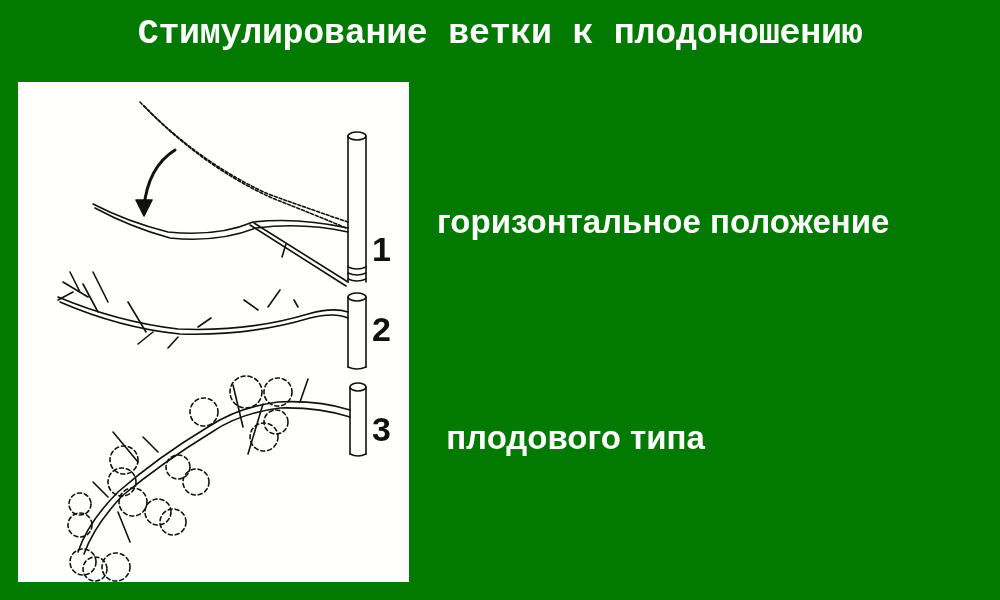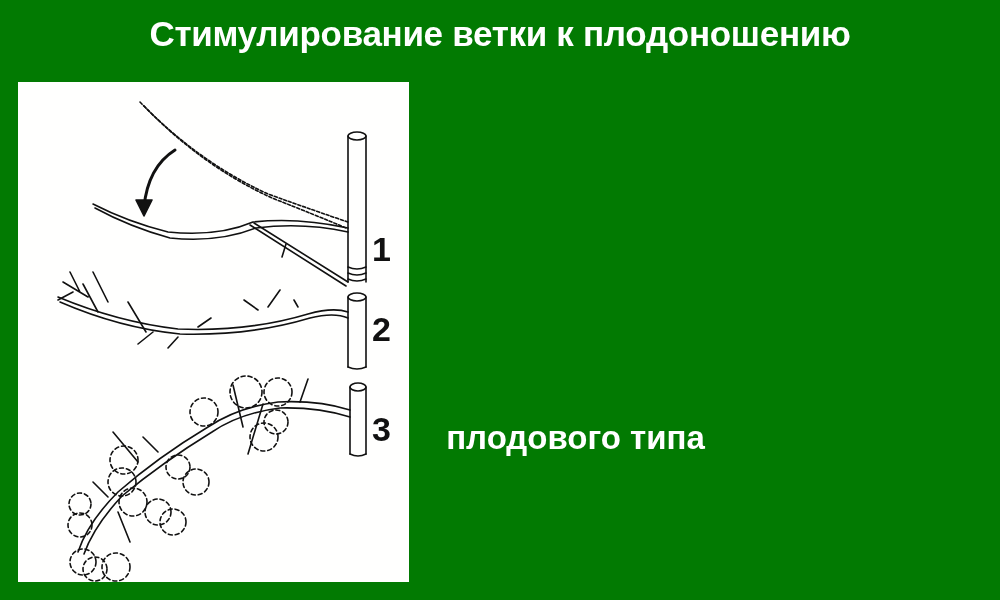--- a/index.html
+++ b/index.html
@@ -7,20 +7,21 @@
       width: 1000px; height: 600px;
       background: #027a02;
       position: relative; overflow: hidden;
       font-family: "Liberation Sans", "DejaVu Sans", sans-serif;
       color: #ffffff;
     }
     .title {
       position: absolute; left: 0; top: 14px; width: 1000px;
       text-align: center; font-size: 35px; font-weight: bold;
       letter-spacing: -0.3px;
+      font-family: Liberation Mono, monospace;
     }
     .panel {
       position: absolute; left: 18px; top: 82px;
       width: 391px; height: 500px;
       background: #fffffe;
     }
     .panel svg { position: absolute; left: 0; top: 0; }
     .caption {
       position: absolute; left: 437px;
       font-size: 33px; font-weight: bold; line-height: 55px;
@@ -102,19 +103,20 @@
         <circle cx="98" cy="485" r="14"></circle>
       </g>
     </g>
   </svg>
   <span class="num" style="left:354px; top:148px;">1</span>
   <span class="num" style="left:354px; top:228px;">2</span>
   <span class="num" style="left:354px; top:328px;">3</span>
 </div>
 
 <div class="caption cap1">
+  <div>горизонтальное положение</div>
 </div>
 <div class="caption cap2">
   <div> плодового типа</div>
 </div>
 <div class="caption cap3">
   
 </div>
 
 </body></html>

